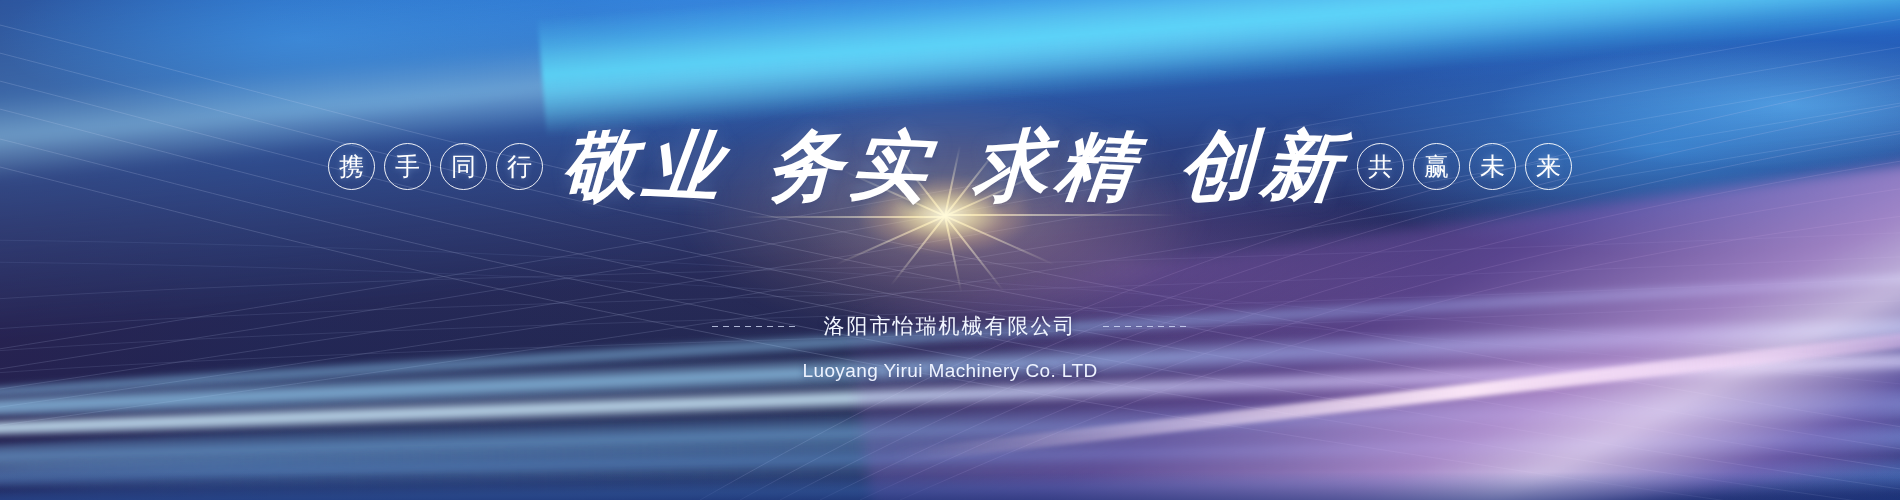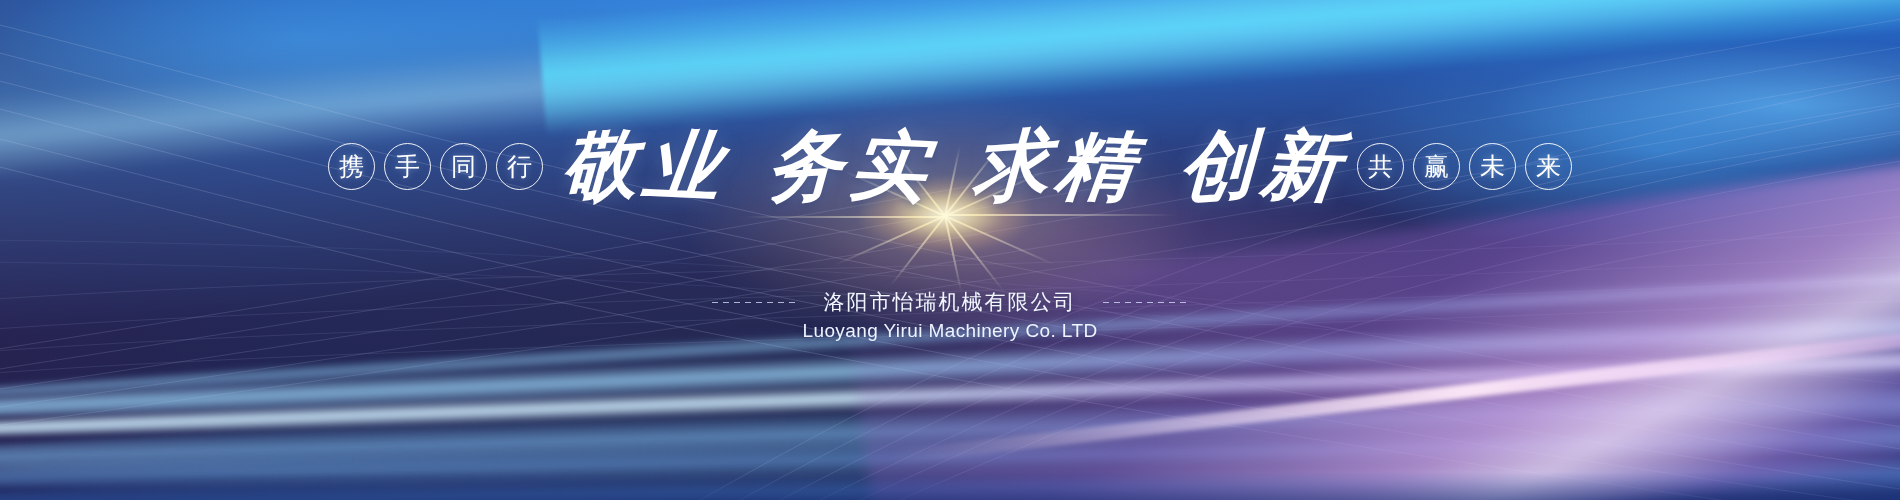--- a/index.html
+++ b/index.html
@@ -166,41 +166,42 @@
     font-style:italic;
     text-shadow:0 0 16px rgba(160,200,255,.35), 0 2px 10px rgba(20,25,70,.45);
   }
   .slogan .word{display:flex;gap:6px;}
   .slogan .word span{display:inline-block;}
   
   .slogan .word span:nth-child(1){transform:rotate(-4deg) skewX(-6deg);}
   .slogan .word span:nth-child(2){transform:rotate(2.5deg) skewX(-4deg);}
 
   .subtitle-block{
-    position:absolute;left:0;right:0;top:288px;
+    position:absolute;left:0;right:0;top:312px;
     display:flex;flex-direction:column;align-items:center;gap:2px;
   }
   .sub-row{display:flex;align-items:center;justify-content:center;gap:26px;}
   .dash{
     width:86px;height:1px;
     background:repeating-linear-gradient(90deg,
       rgba(220,230,255,.75) 0px, rgba(220,230,255,.75) 6px,
       rgba(220,230,255,0) 6px, rgba(220,230,255,0) 11px);
   }
   .sub-cn{
     color:#f2f6ff;font-size:21px;letter-spacing:2px;line-height:1.35;
     font-family:"DejaVu Sans","Liberation Sans",sans-serif;
     text-shadow:0 1px 6px rgba(25,30,80,.6);
     white-space:nowrap;
   }
   .sub-en{
     color:#eef3ff;font-size:19px;letter-spacing:.4px;line-height:1.4;
     font-family:"Liberation Sans","DejaVu Sans",sans-serif;
     text-shadow:0 1px 6px rgba(25,30,80,.6);
     white-space:nowrap;
+    margin-top:16px;
   }
   
   .bottom-edge{
     position:absolute;left:0;right:0;bottom:0;height:28px;
     background:linear-gradient(180deg, rgba(20,40,110,0), rgba(22,48,120,.55));
   }
 </style>
 </head>
 <body>
 

